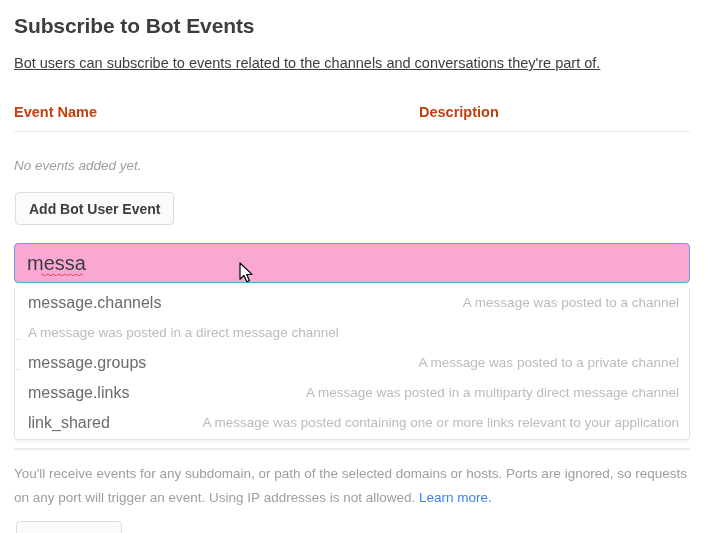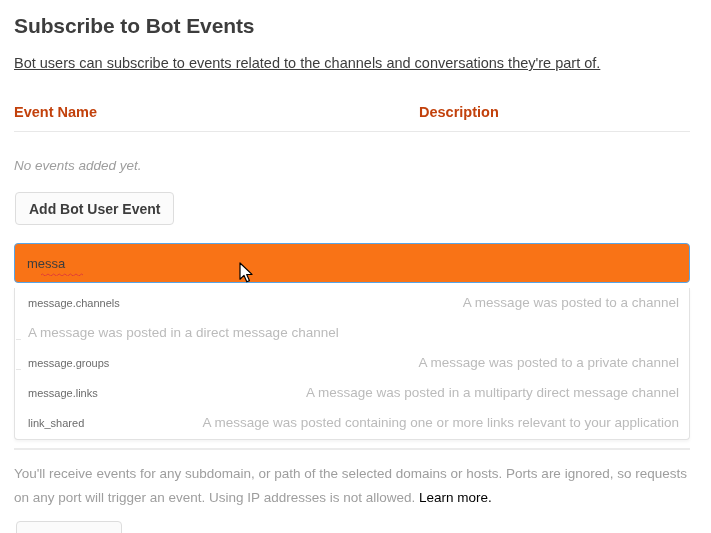--- a/index.html
+++ b/index.html
@@ -111,23 +111,23 @@
     width: 676px;
     height: 40px;
   }
   .search-input {
     width: 100%;
     height: 100%;
     box-sizing: border-box;
     padding: 0 12px;
     border: 1px solid #56a5e8;
     border-radius: 4px;
-    background: #f97316;
+    background: #f9a8d4;
     font-family: "Liberation Sans", sans-serif;
-    font-size: 13px;
+    font-size: 20px;
     color: #3d3d3d;
     outline: none;
   }
   .search-input::placeholder { color: #b0b0b0; }
   
   .spell-squiggle {
     position: absolute;
     left: 27px;
     top: 30px;
     width: 43px;
@@ -155,21 +155,21 @@
     position: relative;
     height: 30px;
     line-height: 30px;
     padding: 0 10px 0 13px;
     display: flex;
     align-items: center;
     justify-content: space-between;
     cursor: pointer;
   }
   .dd-name {
-    font-size: 11px;
+    font-size: 16px;
     color: #6b6b6b;
     white-space: nowrap;
   }
   .dd-desc {
     font-size: 13.5px;
     color: #bbbbbb;
     white-space: nowrap;
     text-align: right;
   }
 
@@ -194,21 +194,21 @@
   .foot-note {
     position: absolute;
     left: 14px;
     top: 462px;
     width: 676px;
     font-size: 13.5px;
     line-height: 24px;
     color: #9e9e9e;
   }
   .foot-note a {
-    color: #000000;
+    color: #3b82f6;
     text-decoration: none;
   }
 
   
   .bottom-btn {
     position: absolute;
     left: 16px;
     top: 521px;
     width: 106px;
     height: 33px;

